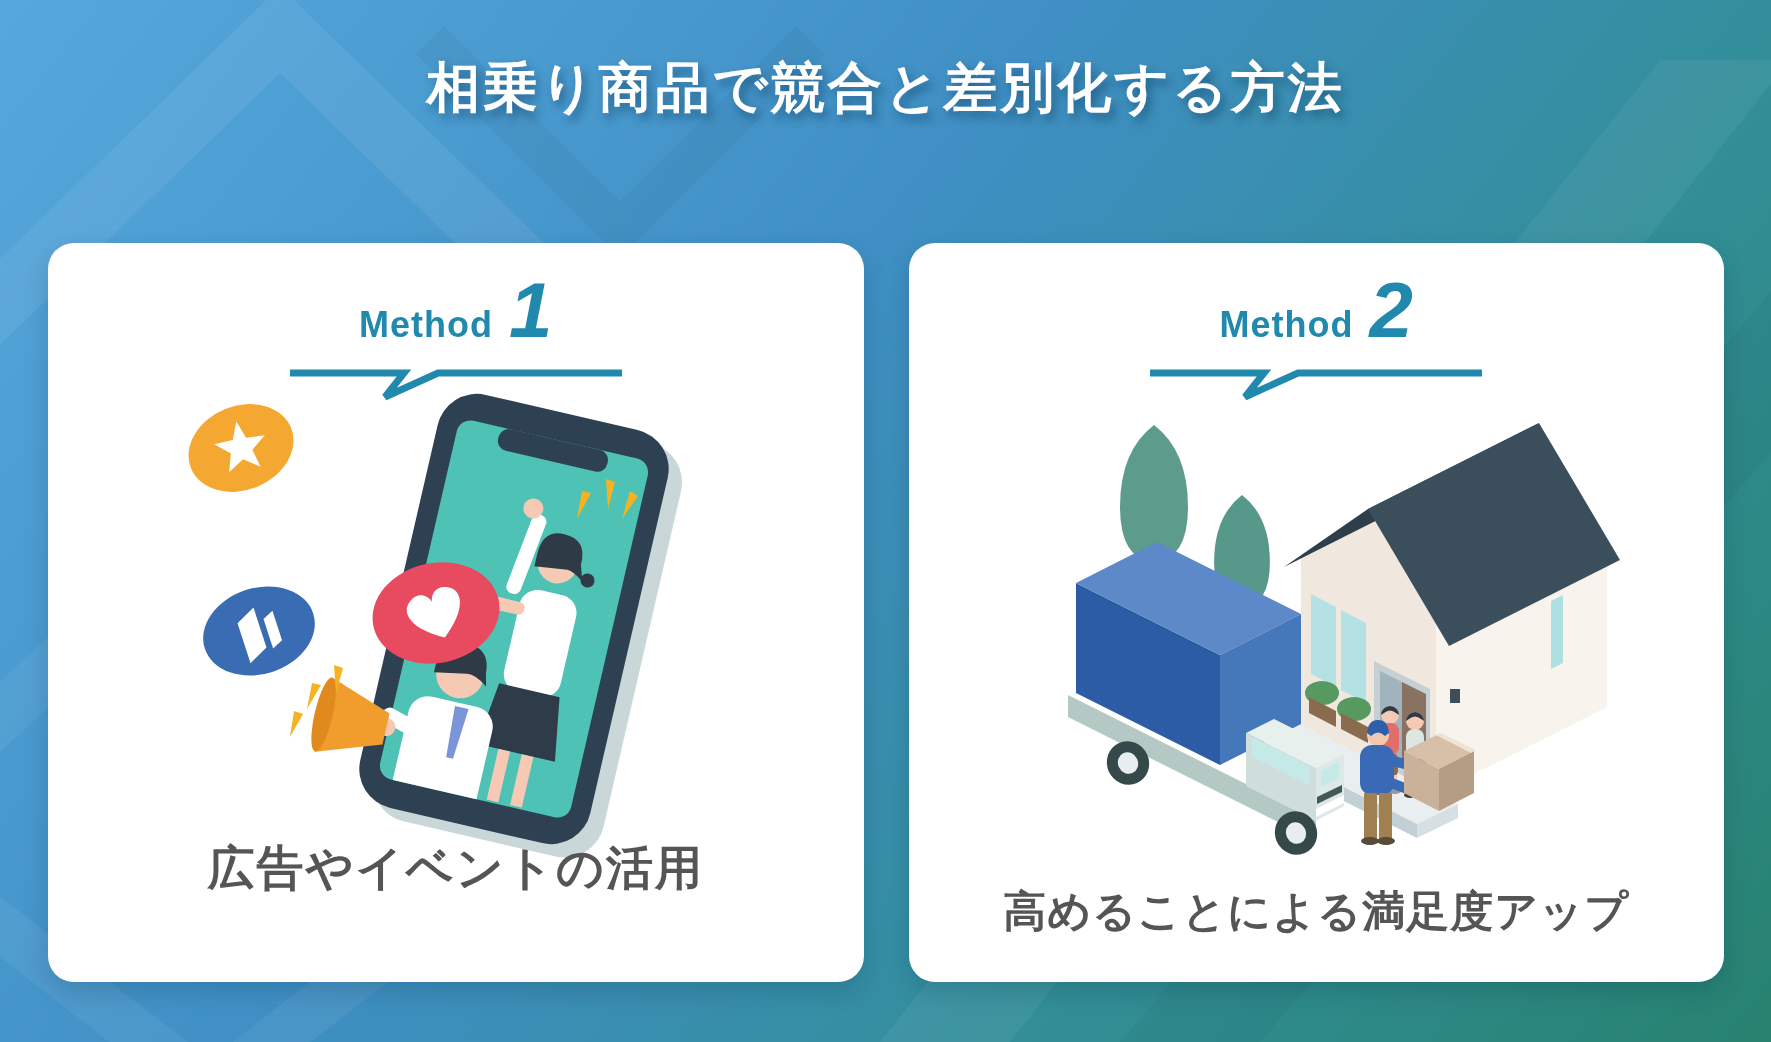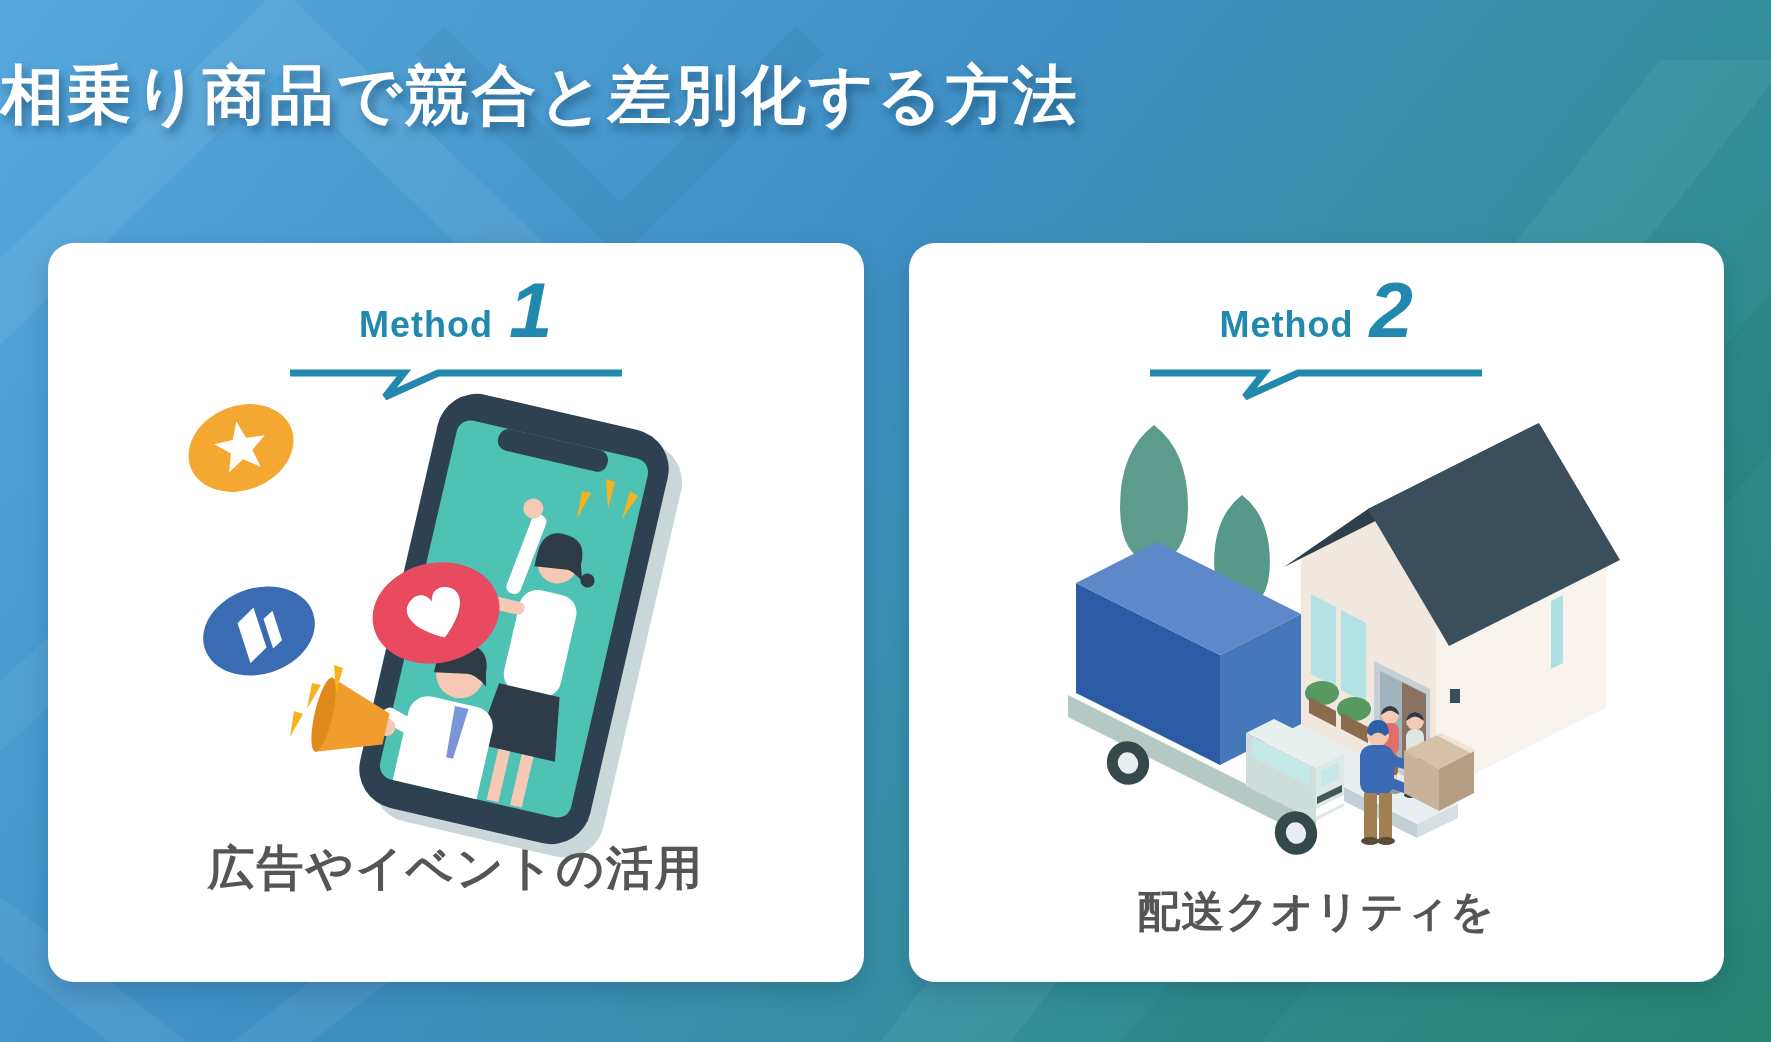--- a/index.html
+++ b/index.html
@@ -16,22 +16,22 @@
   html,body{width:1771px;height:1042px;}
   body{
     font-family:"Liberation Sans","DejaVu Sans",sans-serif;
     position:relative;
     overflow:hidden;
     background:linear-gradient(128deg,var(--bg-top-left) 0%,var(--bg-mid) 42%,#318e96 72%,var(--bg-bottom-right) 100%);
   }
   .bg-pattern{position:absolute;inset:0;pointer-events:none;}
   .page-title{
     position:absolute;top:52px;left:0;width:100%;
-    text-align:left;
-    font-size:64px;font-weight:800;letter-spacing:3px;
+    text-align:center;
+    font-size:54px;font-weight:800;letter-spacing:3px;
     color:var(--title-color);
     text-shadow:4px 6px 10px rgba(5,45,75,.45);
   }
   .cards{
     position:absolute;top:243px;left:48px;right:47px;height:739px;
     display:flex;gap:45px;
   }
   .card{
     flex:1;background:var(--card-bg);border-radius:26px;
     position:relative;
@@ -258,16 +258,16 @@
           <polygon points="430,372 435,370 470,387 465,390" fill="#efe4d2"></polygon>
         </g>
         <rect x="358" y="430" width="13" height="46" fill="#a08050"></rect>
         <rect x="373" y="430" width="13" height="46" fill="#a08050"></rect>
         <ellipse cx="364" cy="478" rx="9" ry="4" fill="#5a4a3a"></ellipse>
         <ellipse cx="380" cy="478" rx="9" ry="4" fill="#5a4a3a"></ellipse>
       </g>
     </svg>
 
     <p class="caption caption-two">
-      <span style="display:block">配送クオリティを</span>
+      <span style="display:block">高めることによる満足度アップ</span>
     </p>
   </section>
 </div>
 
 </body></html>

